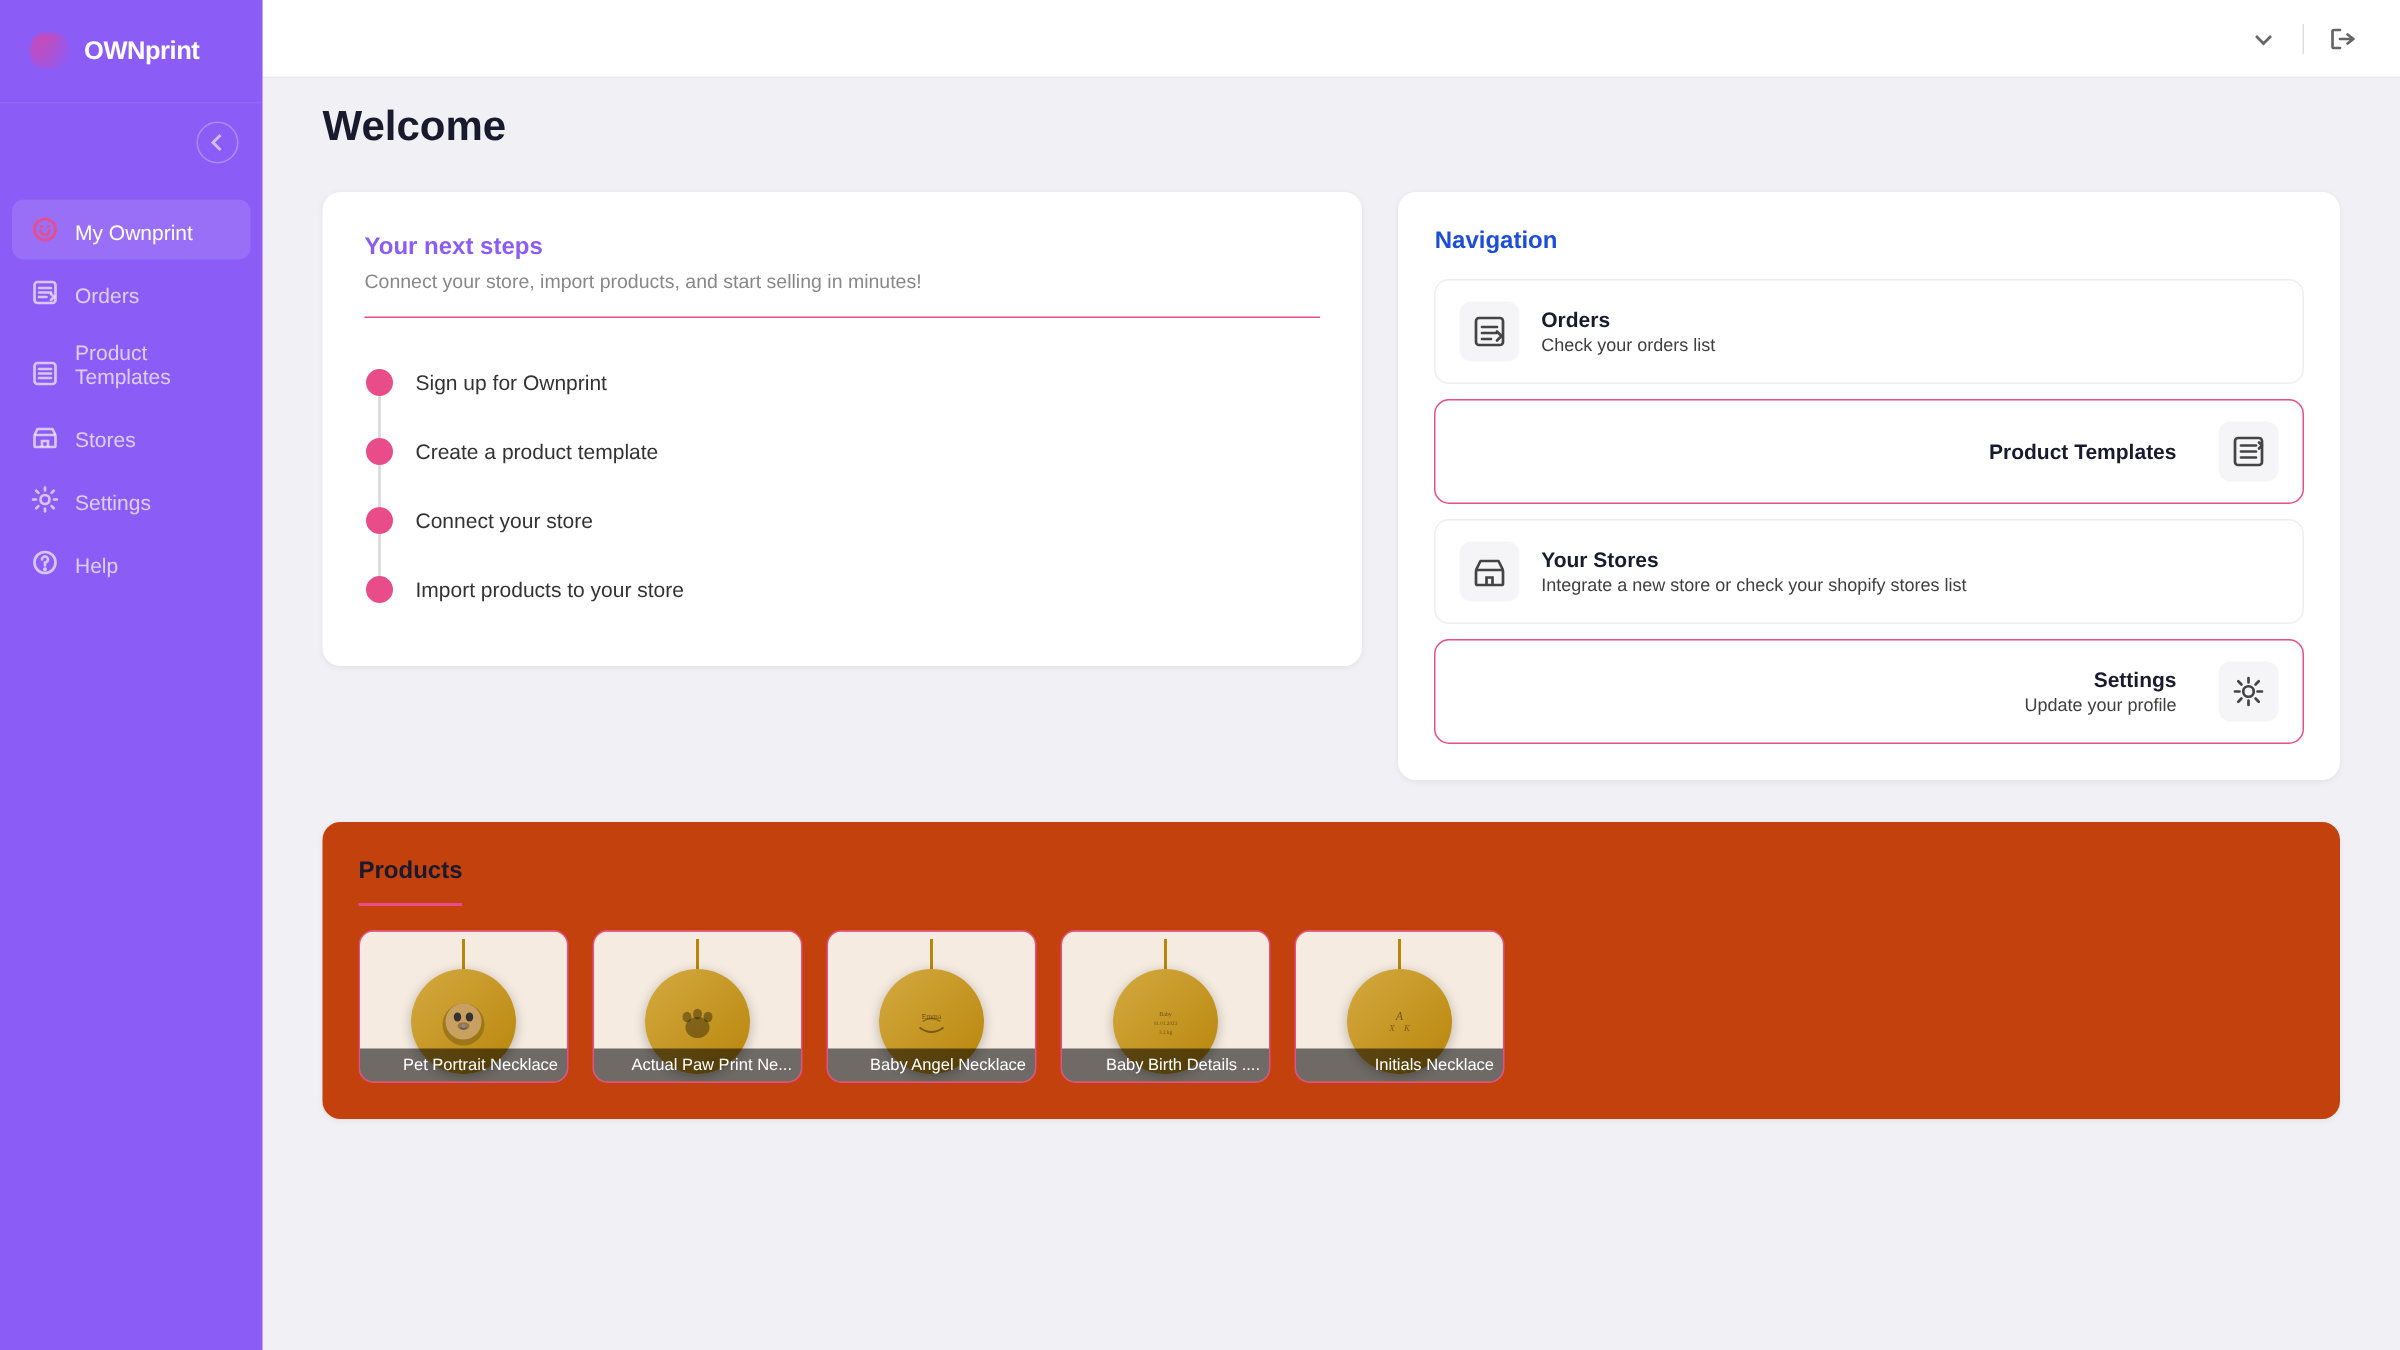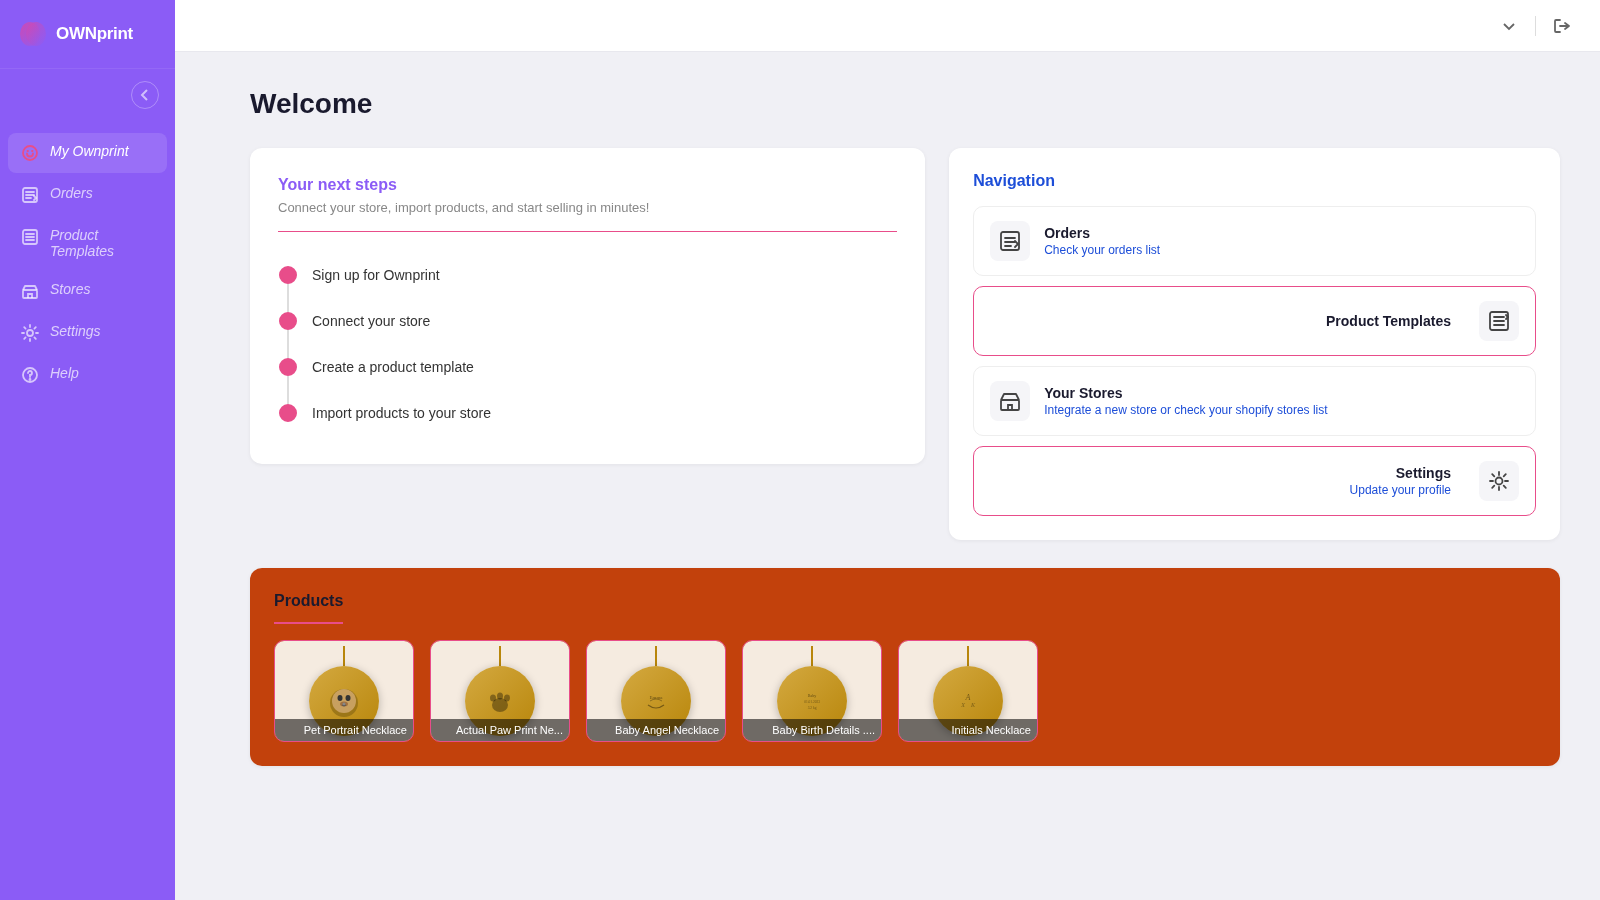--- a/index.html
+++ b/index.html
@@ -44,29 +44,28 @@
       font-size: 14px;
     }
     .sidebar-nav {
       padding: 12px 8px;
       display: flex;
       flex-direction: column;
       gap: 2px;
     }
     .nav-item {
       display: flex;
-      align-items: flex-start;
+      align-items: flex-end;
       gap: 10px;
       padding: 10px 12px;
       border-radius: 8px;
       cursor: pointer;
       color: rgba(255,255,255,0.7);
       font-size: 14px;
       transition: background 0.15s;
-      font-style: italic;
     }
     .nav-item.active {
       background: rgba(255,255,255,0.12);
       color: white;
     }
     .nav-item .nav-icon {
       width: 20px;
       height: 20px;
       display: flex;
       align-items: center;
@@ -104,23 +103,22 @@
       color: #666;
     }
     .topbar-divider {
       width: 1px;
       height: 20px;
       background: #ddd;
     }
     .content-area {
       flex: 1;
       overflow-y: auto;
-      padding: 36px 40px;
+      padding: 16px 40px;
       background: #f0f0f5;
-      margin-left: 35px;
     }
     .page-title {
       font-size: 28px;
       font-weight: 700;
       color: #1a1a2e;
       margin-bottom: 28px;
     }
 
     
     .cards-row {
@@ -250,21 +248,21 @@
       color: #444;
       font-size: 18px;
     }
     .nav-card-item-title {
       font-size: 14px;
       font-weight: 600;
       color: #1a1a2e;
     }
     .nav-card-item-subtitle {
       font-size: 12px;
-      color: #1d4ed8;
+      color: #404040;
       margin-top: 2px;
     }
 
     
     .products-section {
       background: #c2410c;
       border-radius: 12px;
       padding: 24px;
       box-shadow: 0 1px 4px rgba(0,0,0,0.06);
     }
@@ -436,29 +434,29 @@
               <div class="step-line"></div>
             </div>
             <span class="step-text">Sign up for Ownprint</span>
           </div>
 
           <div class="step-item">
             <div class="step-dot-container">
               <div class="step-dot filled"></div>
               <div class="step-line"></div>
             </div>
-            <span class="step-text">Connect your store</span>
+            <span class="step-text">Create a product template</span>
           </div>
 
           <div class="step-item">
             <div class="step-dot-container">
               <div class="step-dot filled"></div>
               <div class="step-line"></div>
             </div>
-            <span class="step-text">Create a product template</span>
+            <span class="step-text">Connect your store</span>
           </div>
 
           <div class="step-item">
             <div class="step-dot-container">
               <div class="step-dot filled"></div>
             </div>
             <span class="step-text">Import products to your store</span>
           </div>
         </div>
       </div>

